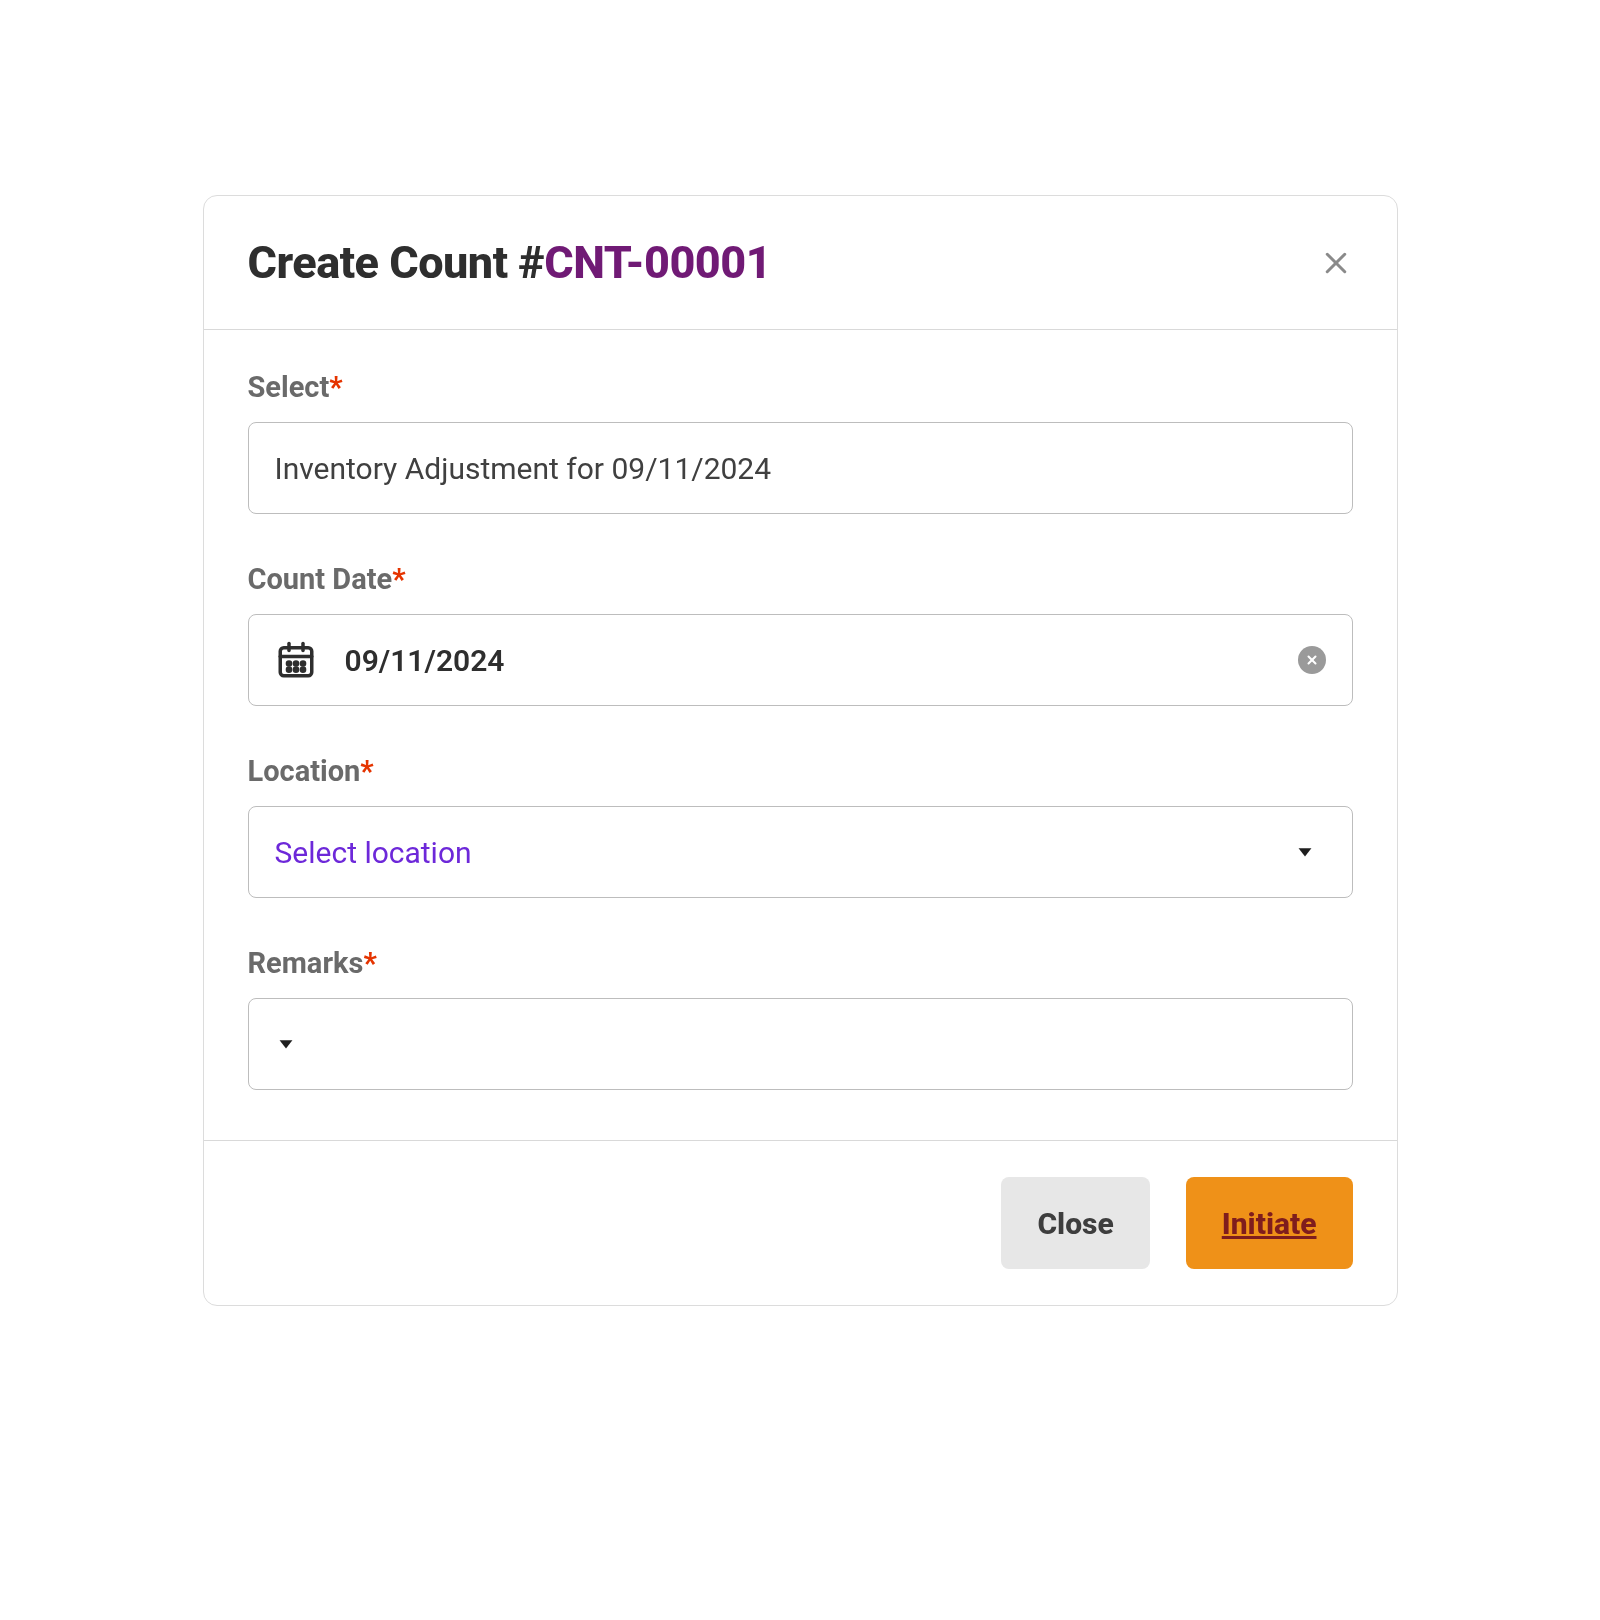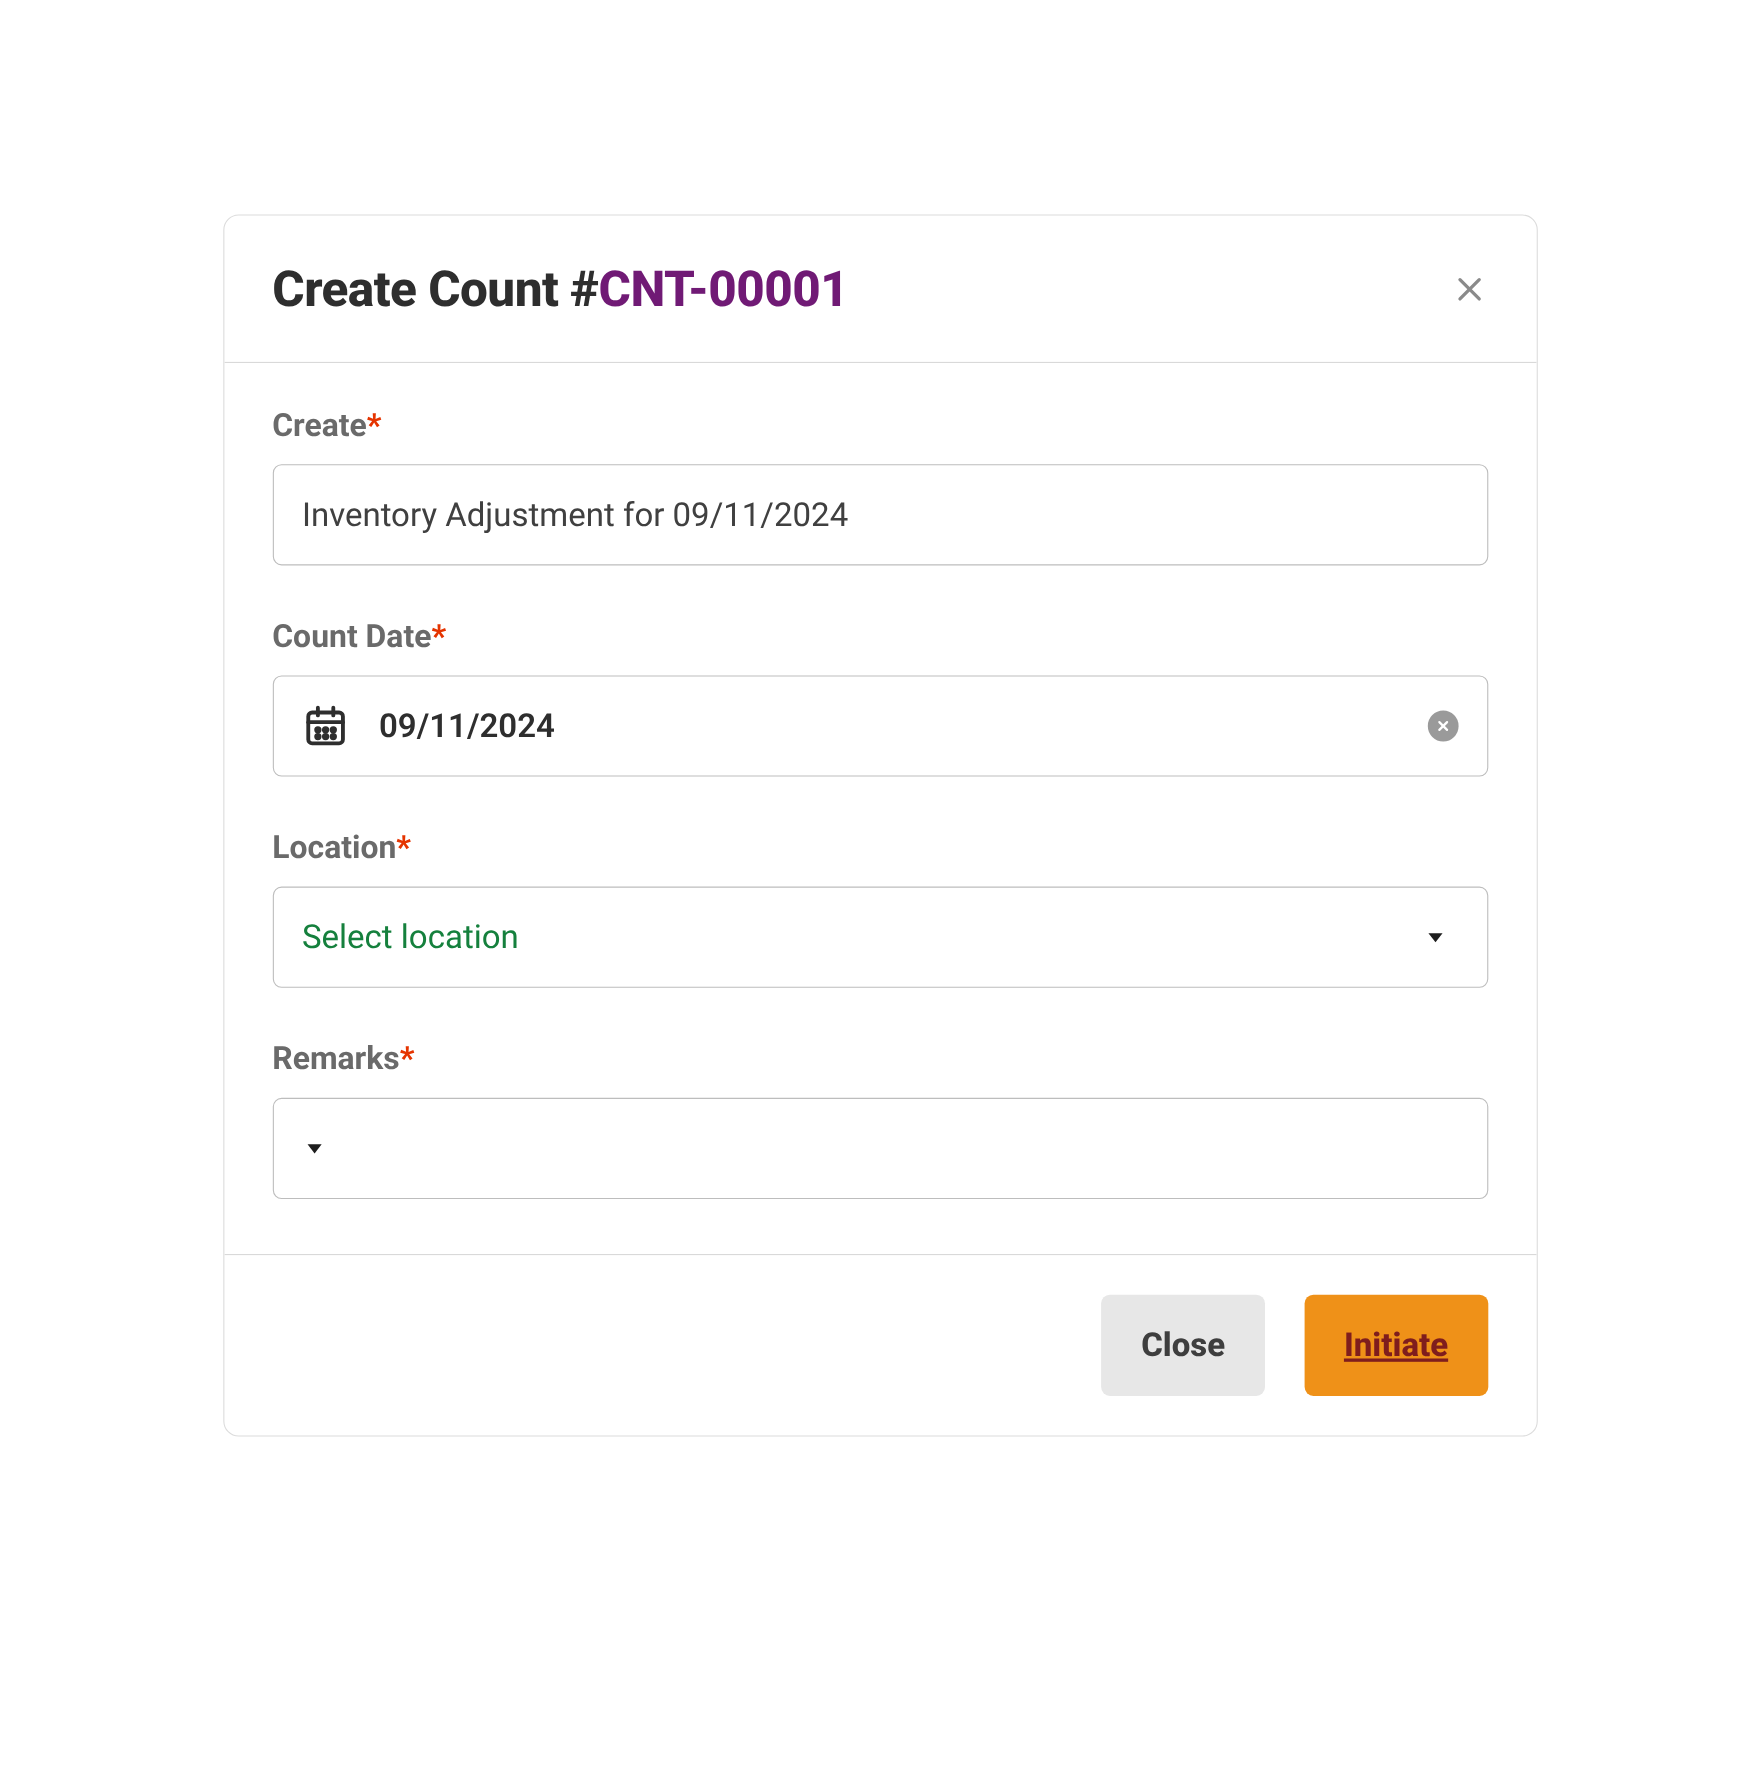--- a/index.html
+++ b/index.html
@@ -102,21 +102,21 @@
     width: 28px; height: 28px;
     border-radius: 50%;
     background: #9a9a9a;
     color: #fff;
     display: flex; align-items: center; justify-content: center;
     cursor: pointer;
     flex-shrink: 0;
   }
   .control.date .clear-icon svg { width: 14px; height: 14px; }
   .control.select .placeholder {
-    color: #15803d;
+    color: #6d28d9;
     flex: 1;
     font-size: 30px;
   }
   .control.select .caret {
     color: #1e1e1e;
     flex-shrink: 0;
   }
   .control.select .caret svg { width: 22px; height: 22px; display: block; margin-right: 10px;}
   .modal-footer {
     border-top: 1.5px solid #d9d9d9;
@@ -159,21 +159,21 @@
           <line x1="5" y1="5" x2="19" y2="19"></line>
           <line x1="19" y1="5" x2="5" y2="19"></line>
         </svg>
     </div>
   </div>
 
   <div class="modal-body">
 
     <div class="field">
       <div class="label">
-        <span>Create</span><span class="req">*</span>
+        <span>Select</span><span class="req">*</span>
       </div>
       <div class="control input">
         <input type="text" value="Inventory Adjustment for 09/11/2024" style="">
       </div>
     </div>
 
     <div class="field">
       <div class="label">
         <span>Count Date</span><span class="req">*</span>
       </div>

